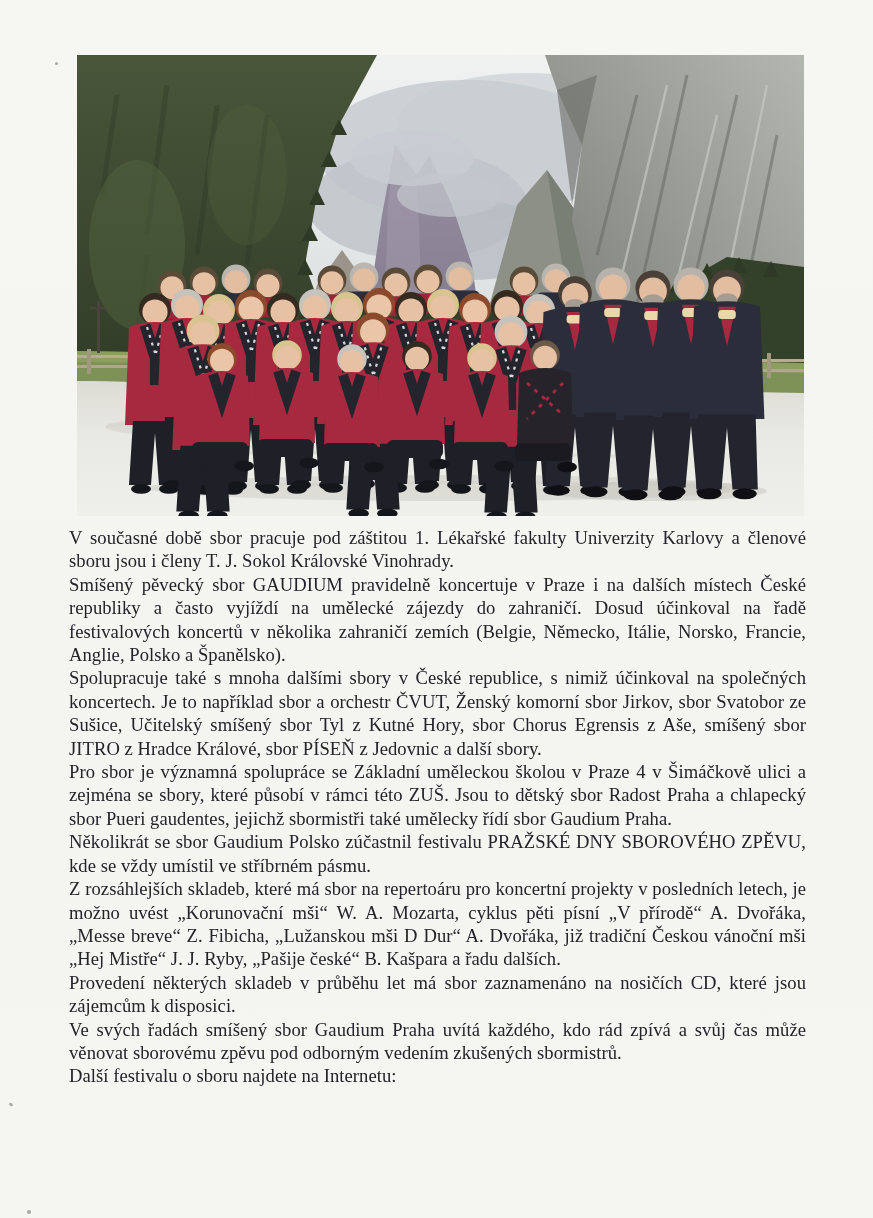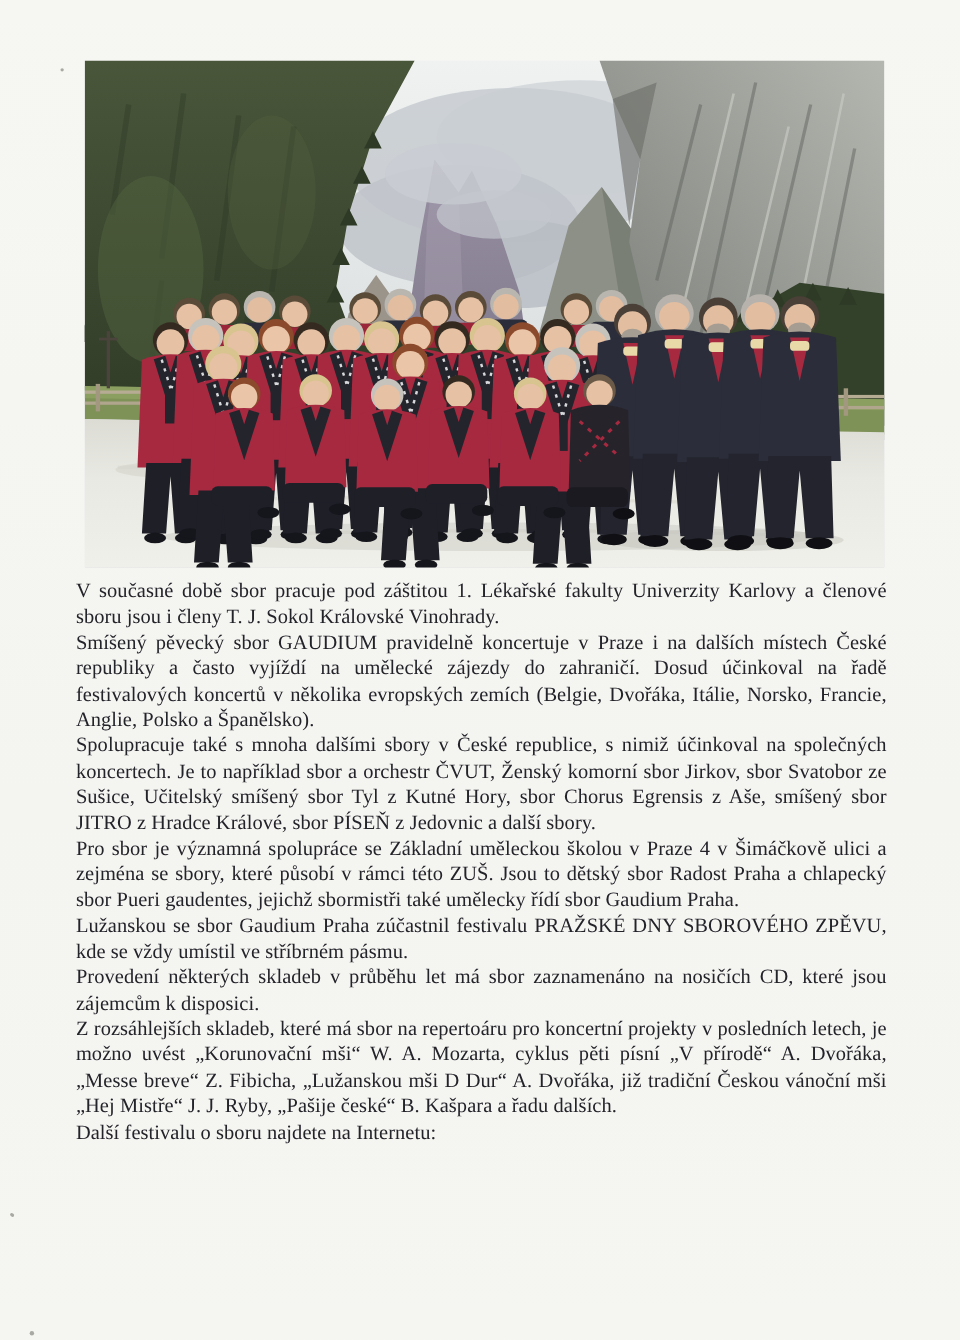--- a/index.html
+++ b/index.html
@@ -285,25 +285,26 @@
         <use href="#kD" transform="translate(275,304) scale(2)"></use>
         <use href="#kB" transform="translate(340,301) scale(2)"></use>
         <use href="#kA" transform="translate(405,303) scale(2)"></use>
         <use href="#kX" transform="translate(468,300) scale(2)"></use>
       </g>
     </svg>
   </figure>
 
   <main class="text">
     <p>V současné době sbor pracuje pod záštitou 1. Lékařské fakulty Univerzity Karlovy a členové sboru jsou i členy T. J. Sokol Královské Vinohrady.</p>
-    <p>Smíšený pěvecký sbor GAUDIUM pravidelně koncertuje v Praze i na dalších místech České republiky a často vyjíždí na umělecké zájezdy do zahraničí. Dosud účinkoval na řadě festivalových koncertů v několika evropských zemích (Belgie, Dvořáka, Itálie, Norsko, Francie, Anglie, Polsko a Španělsko).</p>
+    <p>Smíšený pěvecký sbor GAUDIUM pravidelně koncertuje v Praze i na dalších místech České republiky a často vyjíždí na umělecké zájezdy do zahraničí. Dosud účinkoval na řadě festivalových koncertů v několika zahraničí zemích (Belgie, Německo, Itálie, Norsko, Francie, Anglie, Polsko a Španělsko).</p>
     <p>Spolupracuje také s mnoha dalšími sbory v České republice, s nimiž účinkoval na společných koncertech. Je to například sbor a orchestr ČVUT, Ženský komorní sbor Jirkov, sbor Svatobor ze Sušice, Učitelský smíšený sbor Tyl z Kutné Hory, sbor Chorus Egrensis z Aše, smíšený sbor JITRO z Hradce Králové, sbor PÍSEŇ z Jedovnic a další sbory.</p>
     <p>Pro sbor je významná spolupráce se Základní uměleckou školou v Praze 4 v Šimáčkově ulici a zejména se sbory, které působí v rámci této ZUŠ. Jsou to dětský sbor Radost Praha a chlapecký sbor Pueri gaudentes, jejichž sbormistři také umělecky řídí sbor Gaudium Praha.</p>
-    <p>Lužanskou se sbor Gaudium Praha zúčastnil festivalu PRAŽSKÉ DNY SBOROVÉHO ZPĚVU, kde se vždy umístil ve stříbrném pásmu.</p>
+    <p>Několikrát se sbor Gaudium Polsko zúčastnil festivalu PRAŽSKÉ DNY SBOROVÉHO ZPĚVU, kde se vždy umístil ve stříbrném pásmu.</p>
+    <p>Z rozsáhlejších skladeb, které má sbor na repertoáru pro koncertní projekty v posledních letech, je možno uvést „Korunovační mši“ W. A. Mozarta, cyklus pěti písní „V přírodě“ A. Dvořáka, „Messe breve“ Z. Fibicha, „Lužanskou mši D Dur“ A. Dvořáka, již tradiční Českou vánoční mši „Hej Mistře“ J. J. Ryby, „Pašije české“ B. Kašpara a řadu dalších.</p>
     <p>Provedení některých skladeb v průběhu let má sbor zaznamenáno na nosičích CD, které jsou zájemcům k disposici.</p>
-    <p>Z rozsáhlejších skladeb, které má sbor na repertoáru pro koncertní projekty v posledních letech, je možno uvést „Korunovační mši“ W. A. Mozarta, cyklus pěti písní „V přírodě“ A. Dvořáka, „Messe breve“ Z. Fibicha, „Lužanskou mši D Dur“ A. Dvořáka, již tradiční Českou vánoční mši „Hej Mistře“ J. J. Ryby, „Pašije české“ B. Kašpara a řadu dalších.</p>
+    <p>Ve svých řadách smíšený sbor Gaudium Praha uvítá každého, kdo rád zpívá a svůj čas může věnovat sborovému zpěvu pod odborným vedením zkušených sbormistrů.</p>
     <p>Další festivalu o sboru najdete na Internetu:</p>
   </main>
 
   <span class="speck sp1"></span>
   <span class="speck sp2"></span>
   <span class="speck sp3"></span>
 </div>
 
 </body></html>

